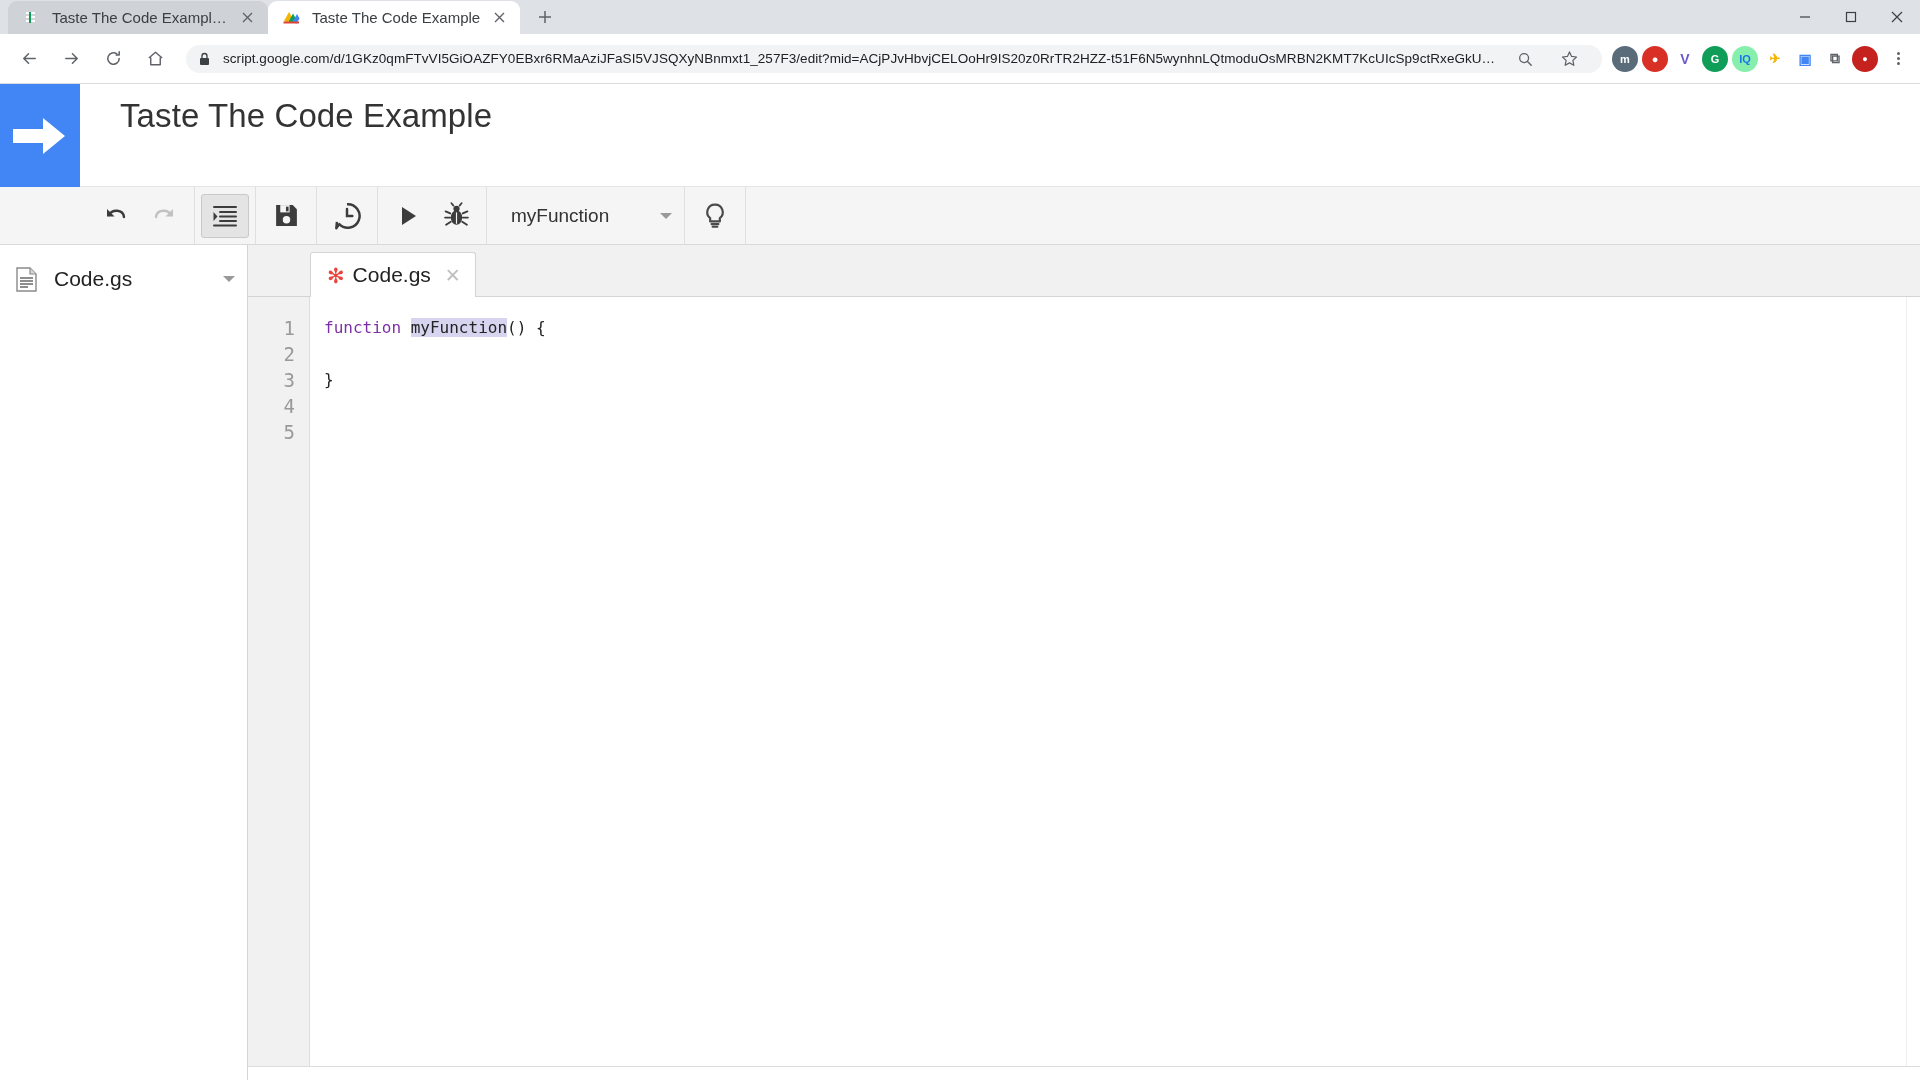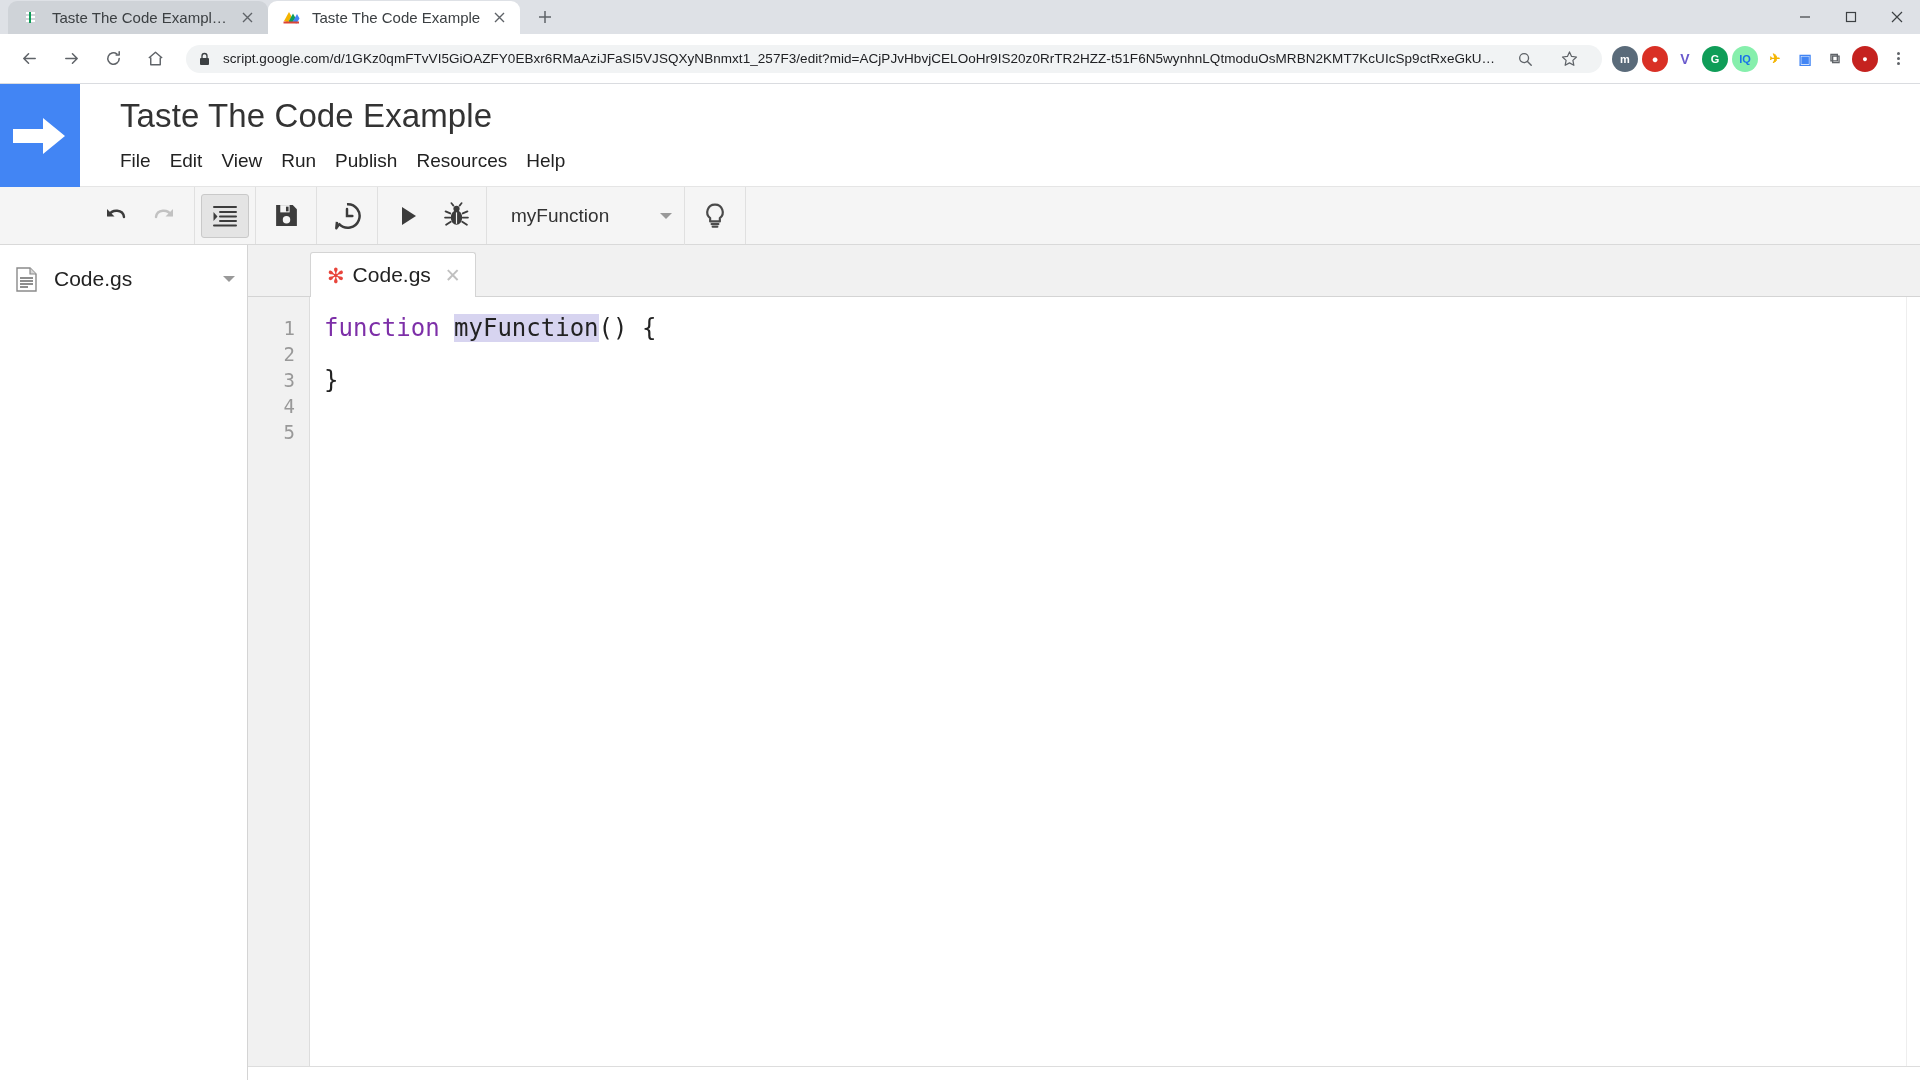--- a/index.html
+++ b/index.html
@@ -308,21 +308,21 @@
     font-family: "DejaVu Sans Mono", monospace;
     font-size: 19px;
     color: #999;
     line-height: 26px;
     padding-right: 14px;
   }
   .code-lines {
     flex: 1;
     padding: 18px 0 0 14px;
     font-family: "DejaVu Sans Mono", monospace;
-    font-size: 24px;
+    font-size: 16px;
     line-height: 26px;
     color: #222;
     white-space: pre;
   }
   .kw { color: #7d2fa8; }
   .sel { background: #d7d4f0; }
 
   .scroll-v {
     position: absolute;
     right: 0; top: 0;
@@ -488,29 +488,20 @@
 <div class="app">
 
   <div class="app-header">
     <div class="app-logo">
       <svg width="54" height="44" viewBox="0 0 54 44">
         <path d="M0 15 L30 15 L30 4 L52 22 L30 40 L30 29 L0 29 Z" fill="#ffffff"></path>
       </svg>
     </div>
     <div class="app-titleblock">
       <div class="app-title">Taste The Code Example</div>
-      <div class="menubar">
-        <div class="menu-item">File</div>
-        <div class="menu-item">Edit</div>
-        <div class="menu-item">View</div>
-        <div class="menu-item">Run</div>
-        <div class="menu-item">Publish</div>
-        <div class="menu-item">Resources</div>
-        <div class="menu-item">Help</div>
-      </div>
     </div>
   </div>
 
   <div class="toolbar">
 
     <div class="tb-group">
       <div class="tb-btn">
         <svg width="28" height="28" viewBox="0 0 28 28">
           <path d="M7 13 C10 7, 21 7, 22 15" stroke="#3c3c3c" stroke-width="2.4" fill="none" stroke-linecap="round"></path>
           <path d="M5 7 L5 14.5 L12.5 14.5 Z" fill="#3c3c3c"></path>

